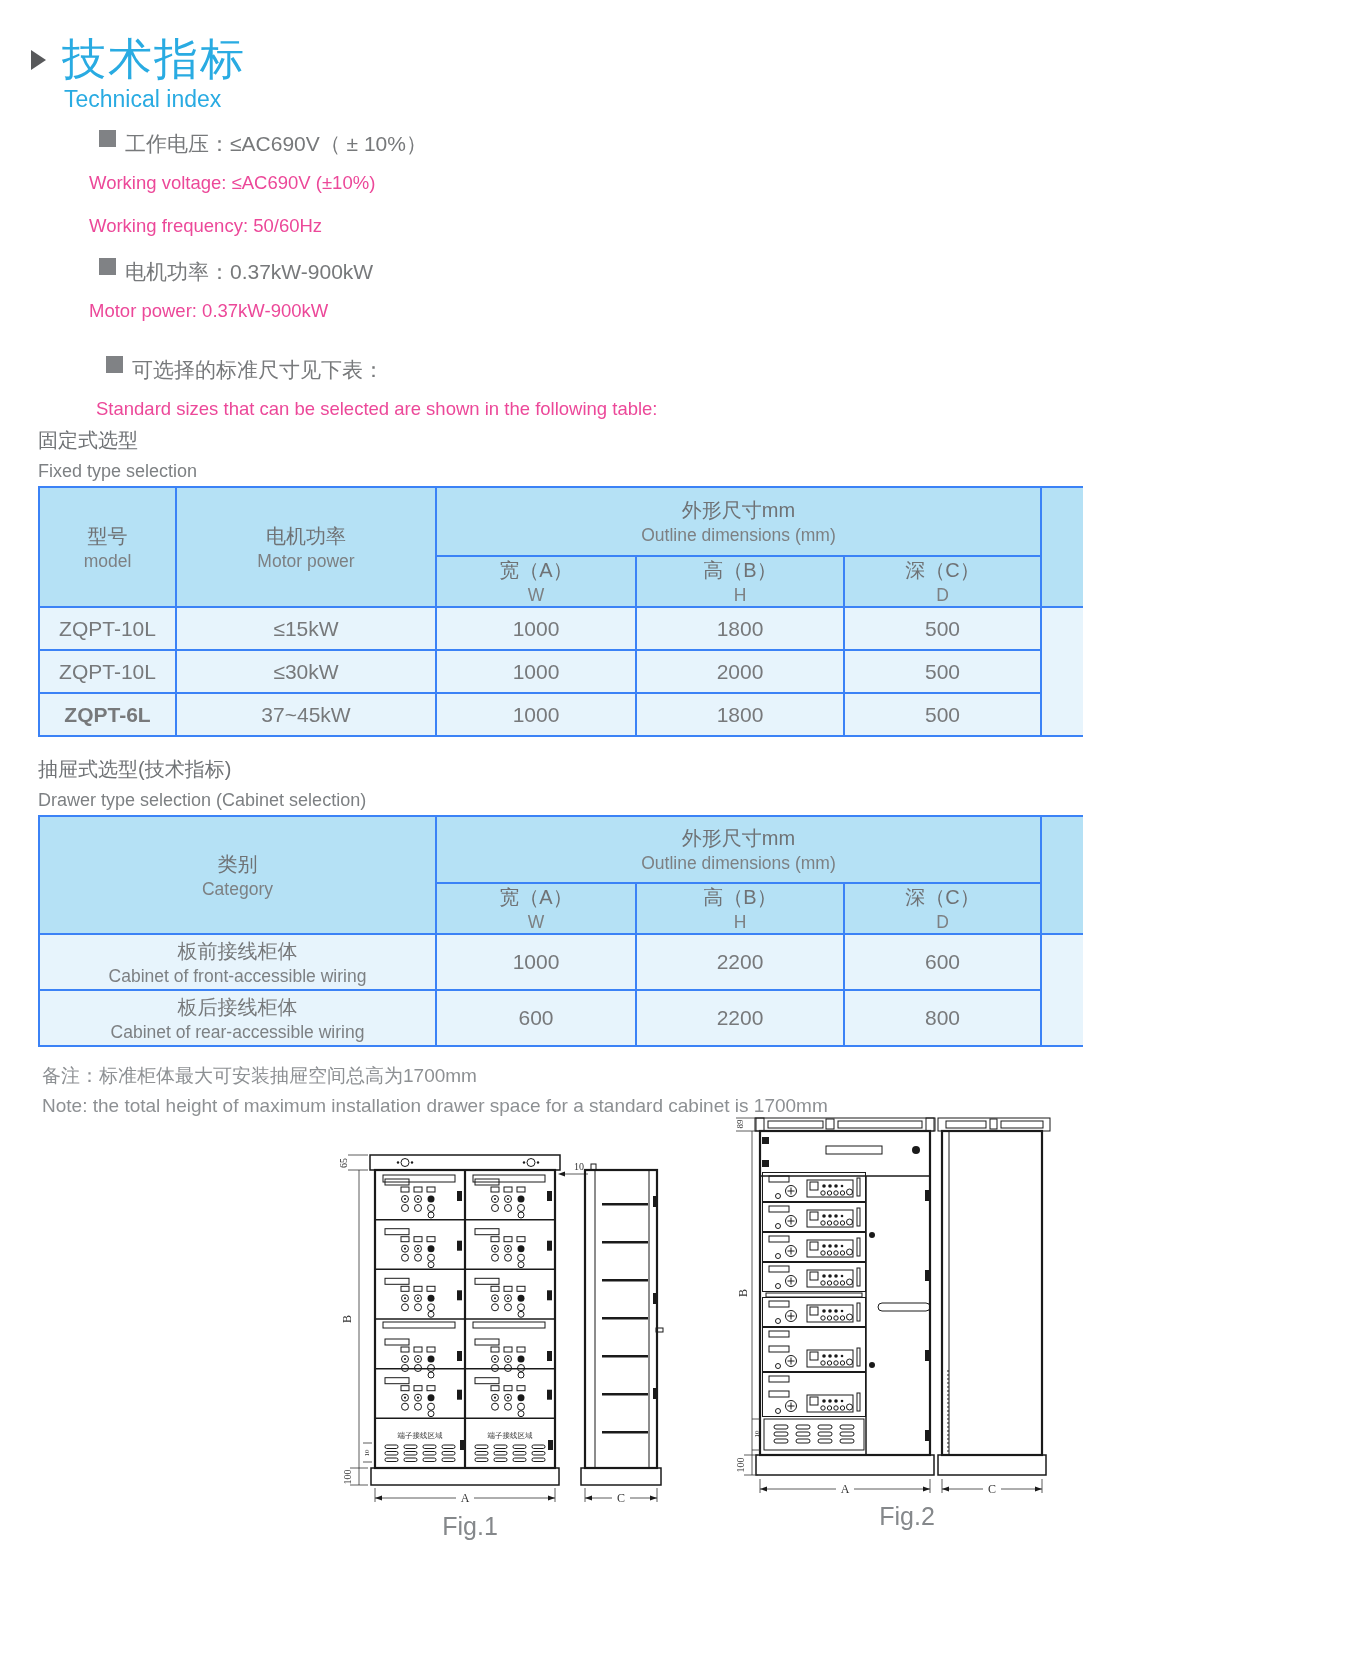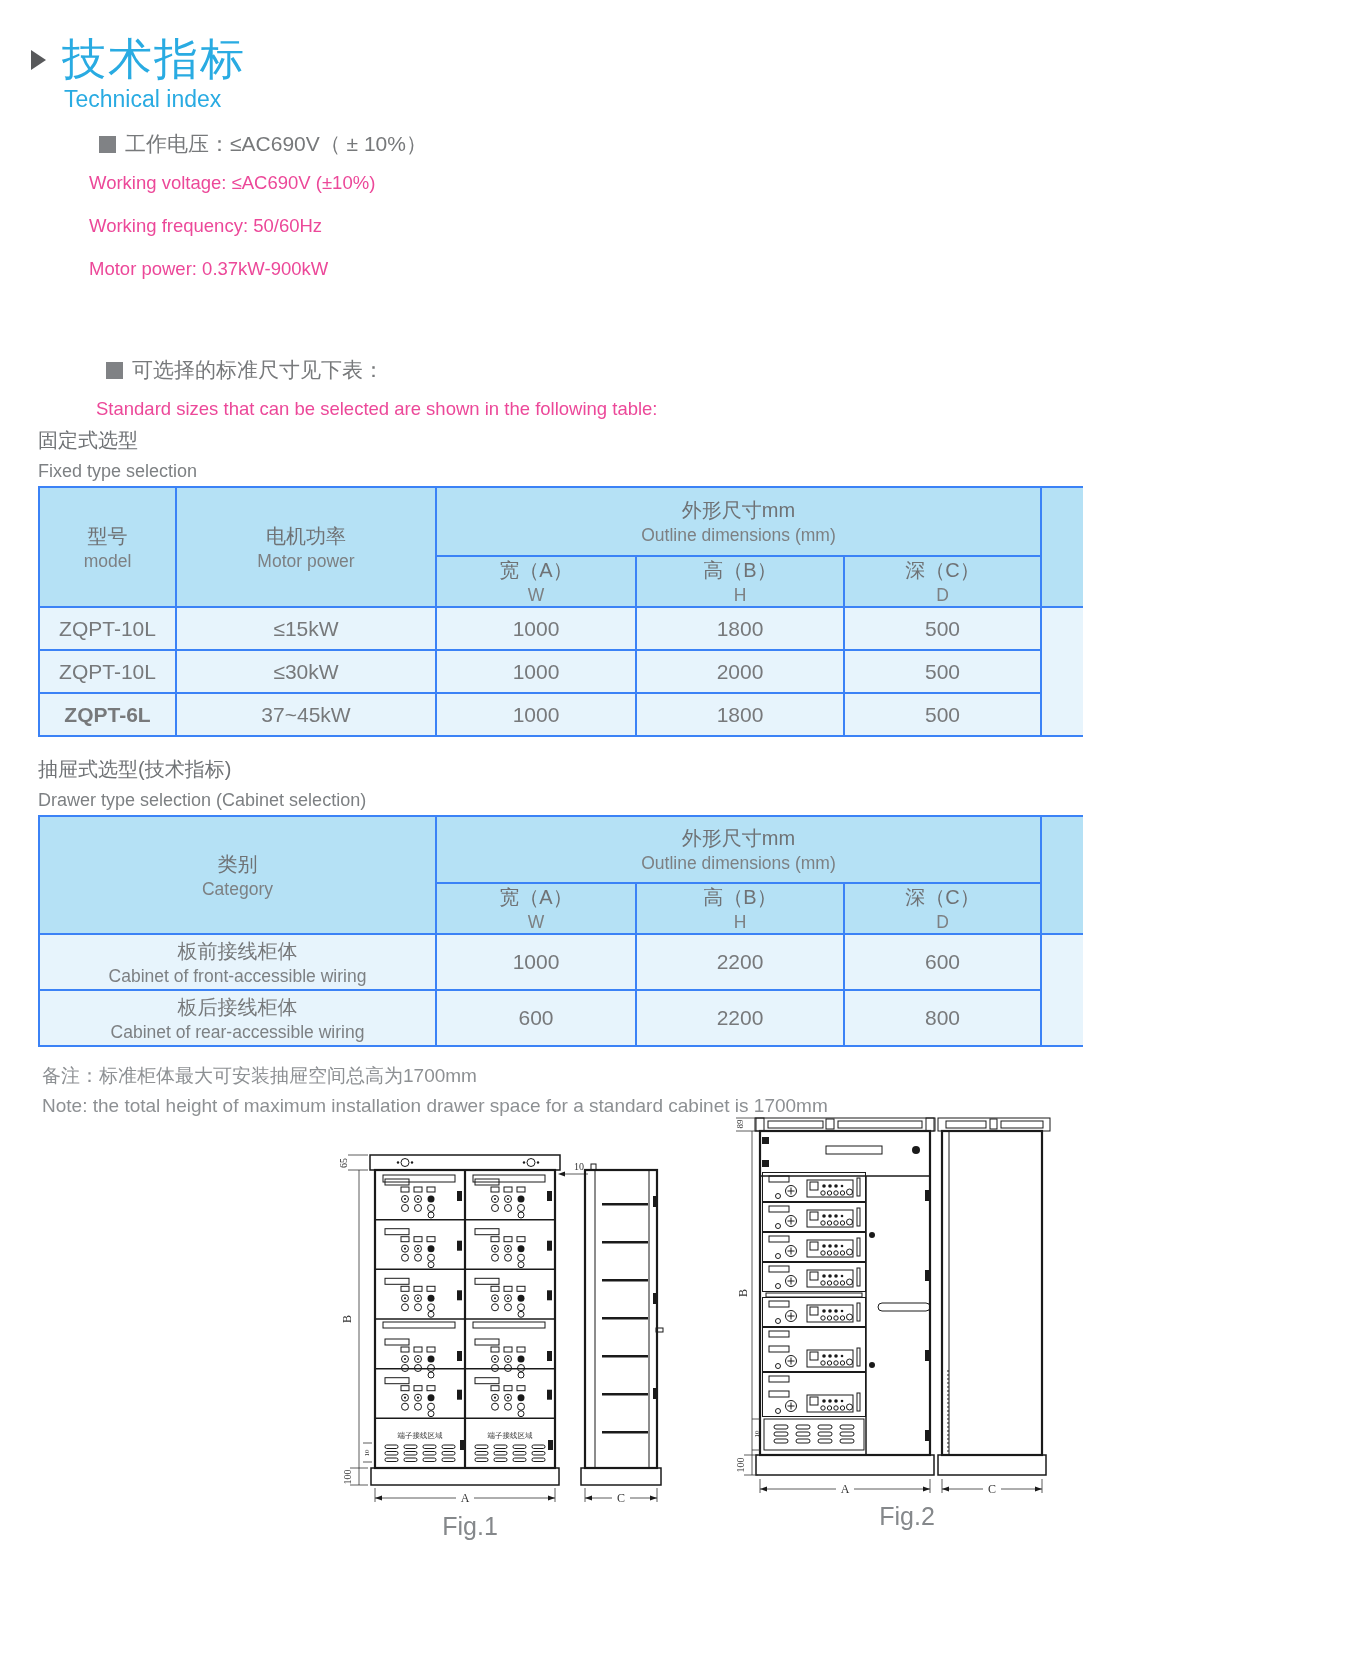--- a/index.html
+++ b/index.html
@@ -7,21 +7,21 @@
   .page{position:relative;width:1083px;height:1660px;background:#fff;overflow:hidden;}
 
   
   .tri{position:absolute;left:31px;top:50px;width:0;height:0;border-left:15px solid #58595b;border-top:10px solid transparent;border-bottom:10px solid transparent;}
   .title-cn{position:absolute;left:62px;top:30px;font-size:44px;font-weight:500;color:#29abe2;letter-spacing:2px;margin:0;}
   .title-en{position:absolute;left:64px;top:86px;font-size:23px;color:#29abe2;}
 
   
   .spec-col{position:absolute;width:620px;}
   .spec{margin:0 0 16px 0;}
-  .spec .cn{font-size:21px;color:#77797b;margin-bottom:14px;display:flex;align-items:center;padding-left:36px;}
+  .spec .cn{font-size:21px;color:#77797b;margin-bottom:14px;display:flex;padding-left:36px;}
   .sq{display:inline-block;width:17px;height:17px;background:#808285;margin-right:9px;flex:0 0 auto;}
   .spec .en{font-size:18.5px;color:#ec4899;padding-left:26px;margin-bottom:21px;}
 
   
   .tbl-label{position:absolute;left:38px;}
   .tbl-label .cn{font-size:20px;color:#6f7275;margin-bottom:7px;}
   .tbl-label .en{font-size:18px;color:#7d8083;}
 
   
   table.spec-table{position:absolute;left:38px;border-collapse:collapse;table-layout:fixed;width:1187px;}
@@ -62,20 +62,24 @@
       <div class="cn">
           <span class="sq"></span>
           <span>工作电压：≤AC690V（ ± 10%）</span>
         </div>
       <div class="en">Working voltage: ≤AC690V (±10%)</div>
     </div>
     <div class="spec">
       <div class="en">Working frequency: 50/60Hz</div>
     </div>
     <div class="spec">
+      <div class="cn">
+          <span class="sq"></span>
+          <span>电机功率：0.37kW-900kW</span>
+        </div>
       <div class="en">Motor power: 0.37kW-900kW</div>
     </div>
   </div>
 
 
   <div class="spec-col" style="left:70px;top:356px;">
     <div class="spec">
       <div class="cn">
           <span class="sq"></span>
           <span>可选择的标准尺寸见下表：</span>

